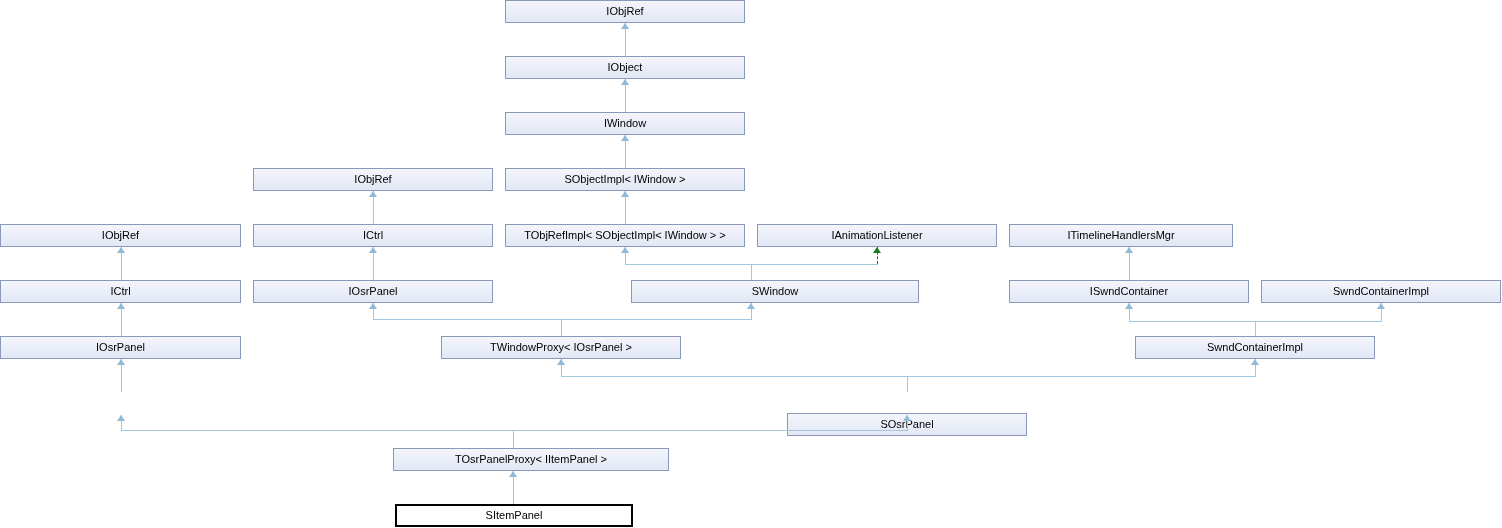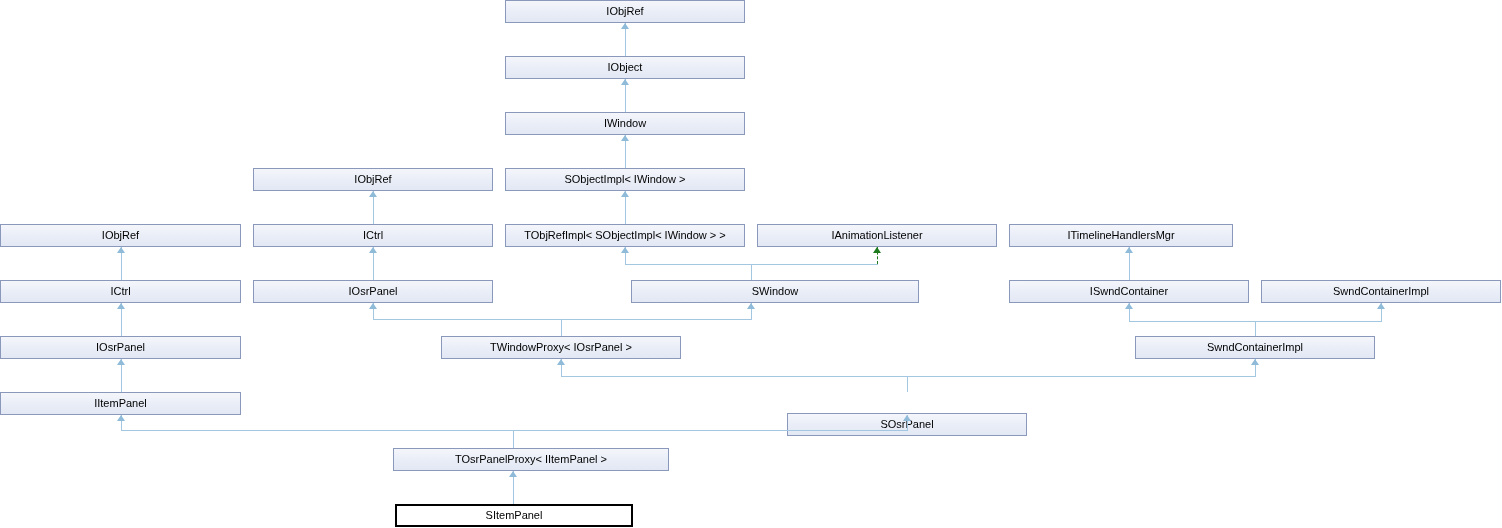--- a/index.html
+++ b/index.html
@@ -56,21 +56,20 @@
   <div class="node" style="left:757px;top:224px;width:240px">IAnimationListener</div>
   <div class="node" style="left:1009px;top:224px;width:224px">ITimelineHandlersMgr</div>
   <div class="node" style="left:0;top:280px;width:241px">ICtrl</div>
   <div class="node" style="left:253px;top:280px;width:240px">IOsrPanel</div>
   <div class="node" style="left:631px;top:280px;width:288px">SWindow</div>
   <div class="node" style="left:1009px;top:280px;width:240px">ISwndContainer</div>
   <div class="node" style="left:1261px;top:280px;width:240px">SwndContainerImpl</div>
   <div class="node" style="left:0;top:336px;width:241px">IOsrPanel</div>
   <div class="node" style="left:441px;top:336px;width:240px">TWindowProxy&lt; IOsrPanel &gt;</div>
   <div class="node" style="left:1135px;top:336px;width:240px">SwndContainerImpl</div>
-  <div class="node" style="left:0;top:392px;width:241px">IItemPanel</div>
   <div class="node" style="left:787px;top:413px;width:240px">SOsrPanel</div>
   <div class="node" style="left:393px;top:448px;width:276px">TOsrPanelProxy&lt; IItemPanel &gt;</div>
   <div class="node selected" style="left:395px;top:504px;width:238px">SItemPanel</div>
 
   <div class="vline" style="left:625px;top:23px;height:33px"></div>
   <div class="arrow" style="left:621px;top:23px"></div>
 
   <div class="vline" style="left:625px;top:79px;height:33px"></div>
   <div class="arrow" style="left:621px;top:79px"></div>
 

